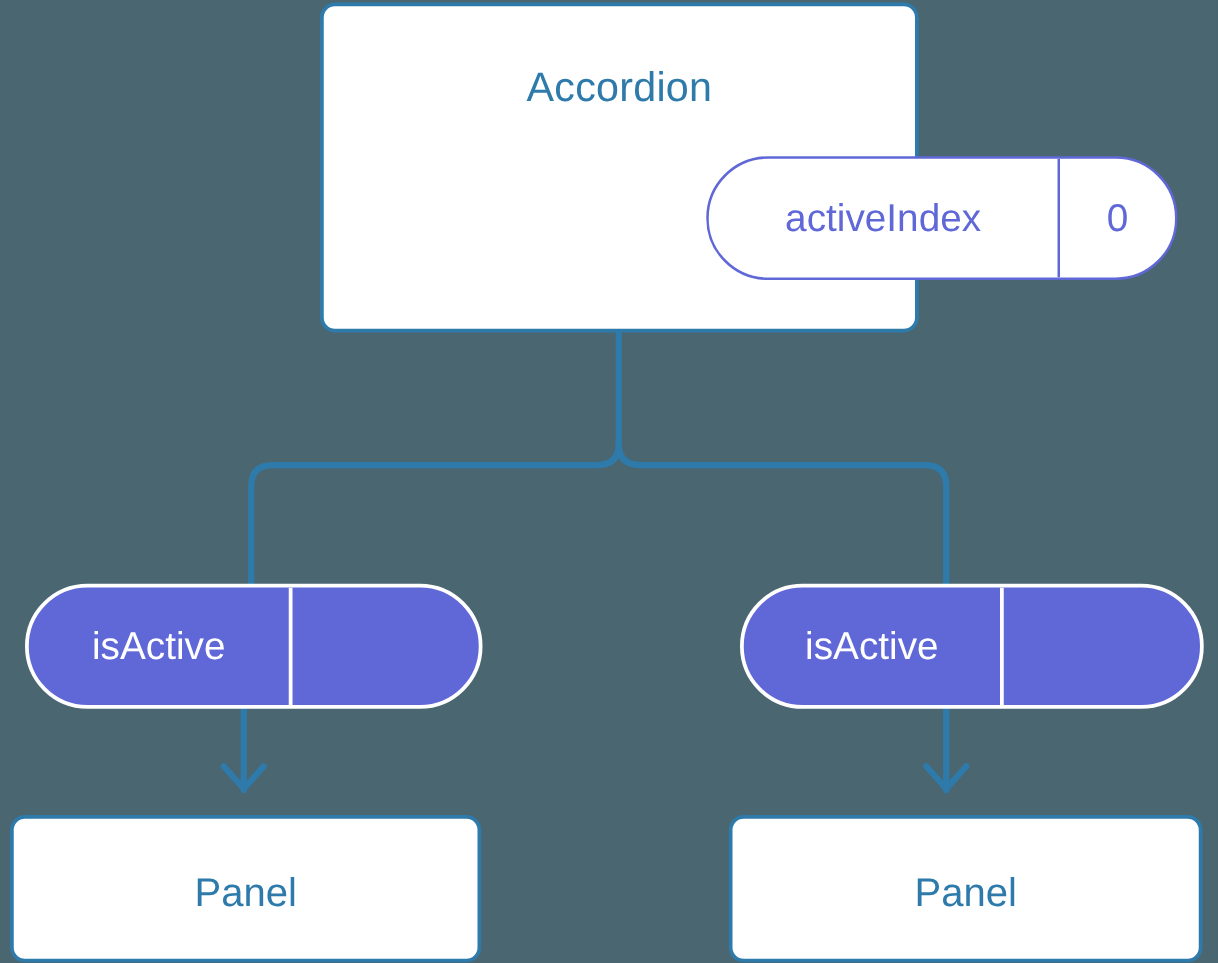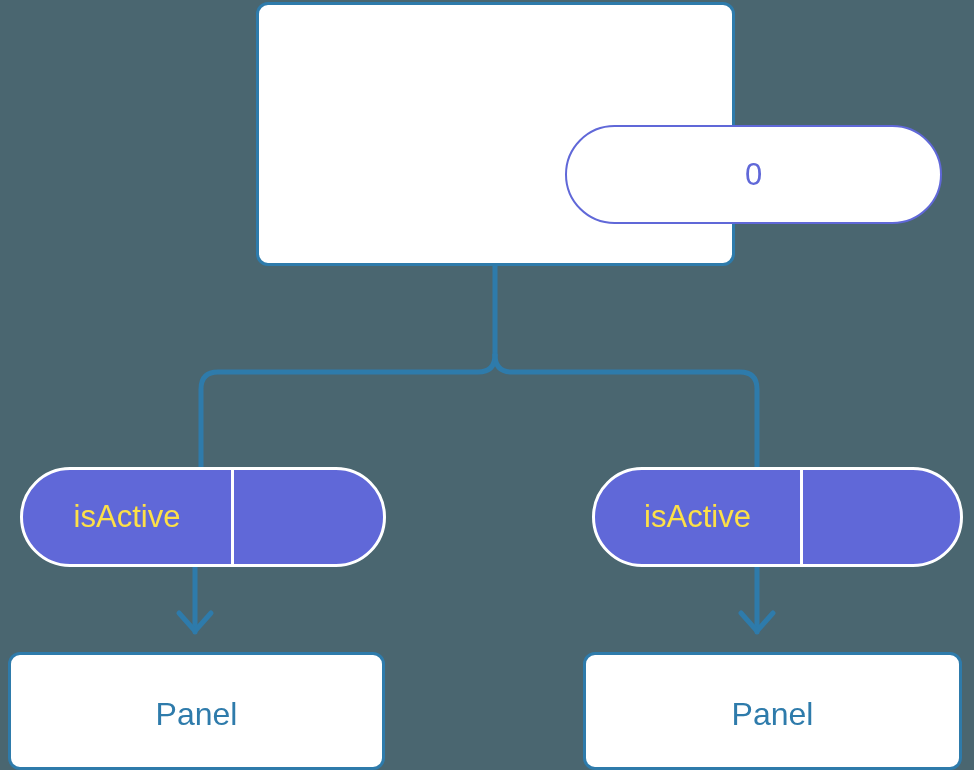--- a/index.html
+++ b/index.html
@@ -108,21 +108,21 @@
   }
 
   
   .pill-filled {
     height: 100px;
     border: 3px solid #ffffff;
     border-radius: 52px;
     background: #6068d8;
   }
   .pill-filled .pill-key {
-    color: #fde047;
+    color: #ffffff;
     font-size: 31px;
     border-right: 3px solid #ffffff;
   }
   .pill-filled .pill-val {
     flex: 1 1 auto;
     color: #ffffff;
     font-size: 31px;
   }
 
   .pill-left  { left: 20px;  top: 467px; width: 366px; }
@@ -168,22 +168,24 @@
     <path d="M 495 355 Q 495 372 512 372 L 740 372 Q 757 372 757 389 L 757 468" fill="none" stroke="#2e7bab" stroke-width="5" stroke-linecap="round"></path>
 
     <path d="M 195 567 L 195 632" fill="none" stroke="#2e7bab" stroke-width="5" stroke-linecap="round"></path>
     <path d="M 179 613 L 195 631 L 211 613" fill="none" stroke="#2e7bab" stroke-width="5" stroke-linecap="round" stroke-linejoin="round"></path>
 
     <path d="M 757 567 L 757 632" fill="none" stroke="#2e7bab" stroke-width="5" stroke-linecap="round"></path>
     <path d="M 741 613 L 757 631 L 773 613" fill="none" stroke="#2e7bab" stroke-width="5" stroke-linecap="round" stroke-linejoin="round"></path>
   </svg>
 
   <div class="card card-accordion">
+    <div class="component-title">Accordion</div>
 
     <div class="pill pill-outline">
+      <div class="pill-cell pill-key">activeIndex</div>
       <div class="pill-cell pill-val">0</div>
     </div>
   </div>
 
   <div class="pill pill-filled pill-left">
     <div class="pill-cell pill-key">isActive</div>
   </div>
 
   <div class="pill pill-filled pill-right">
     <div class="pill-cell pill-key">isActive</div>

